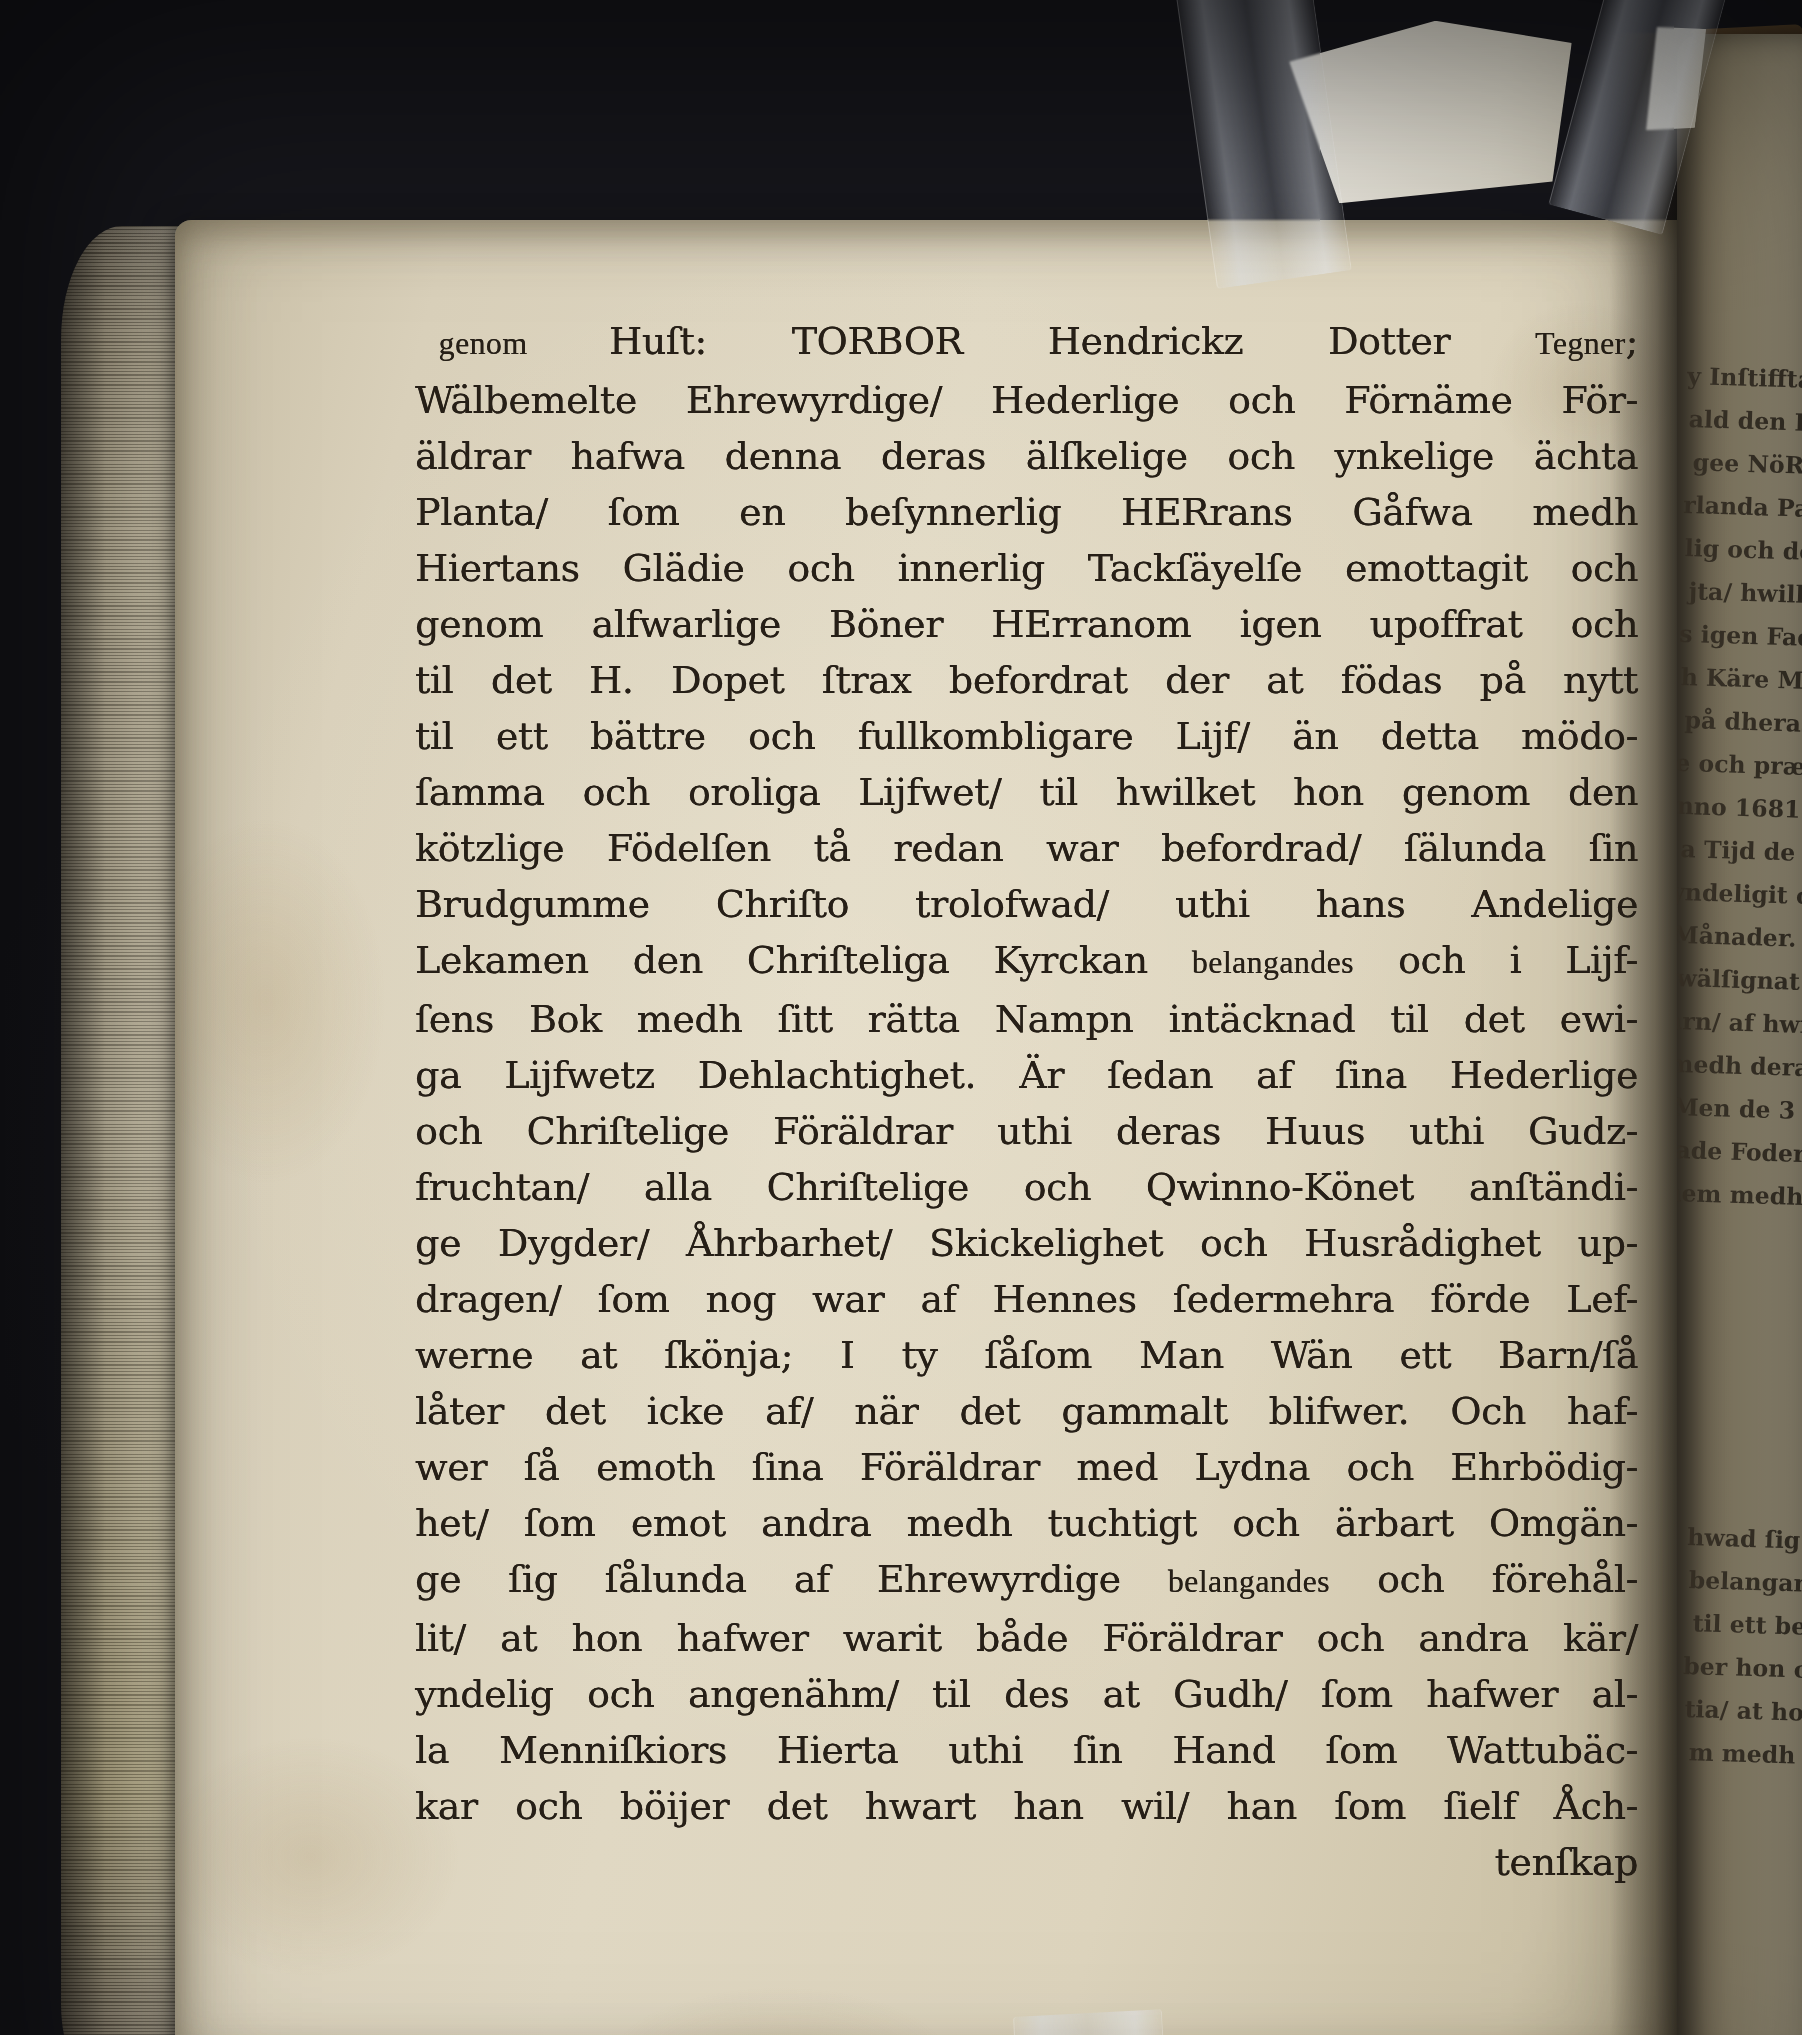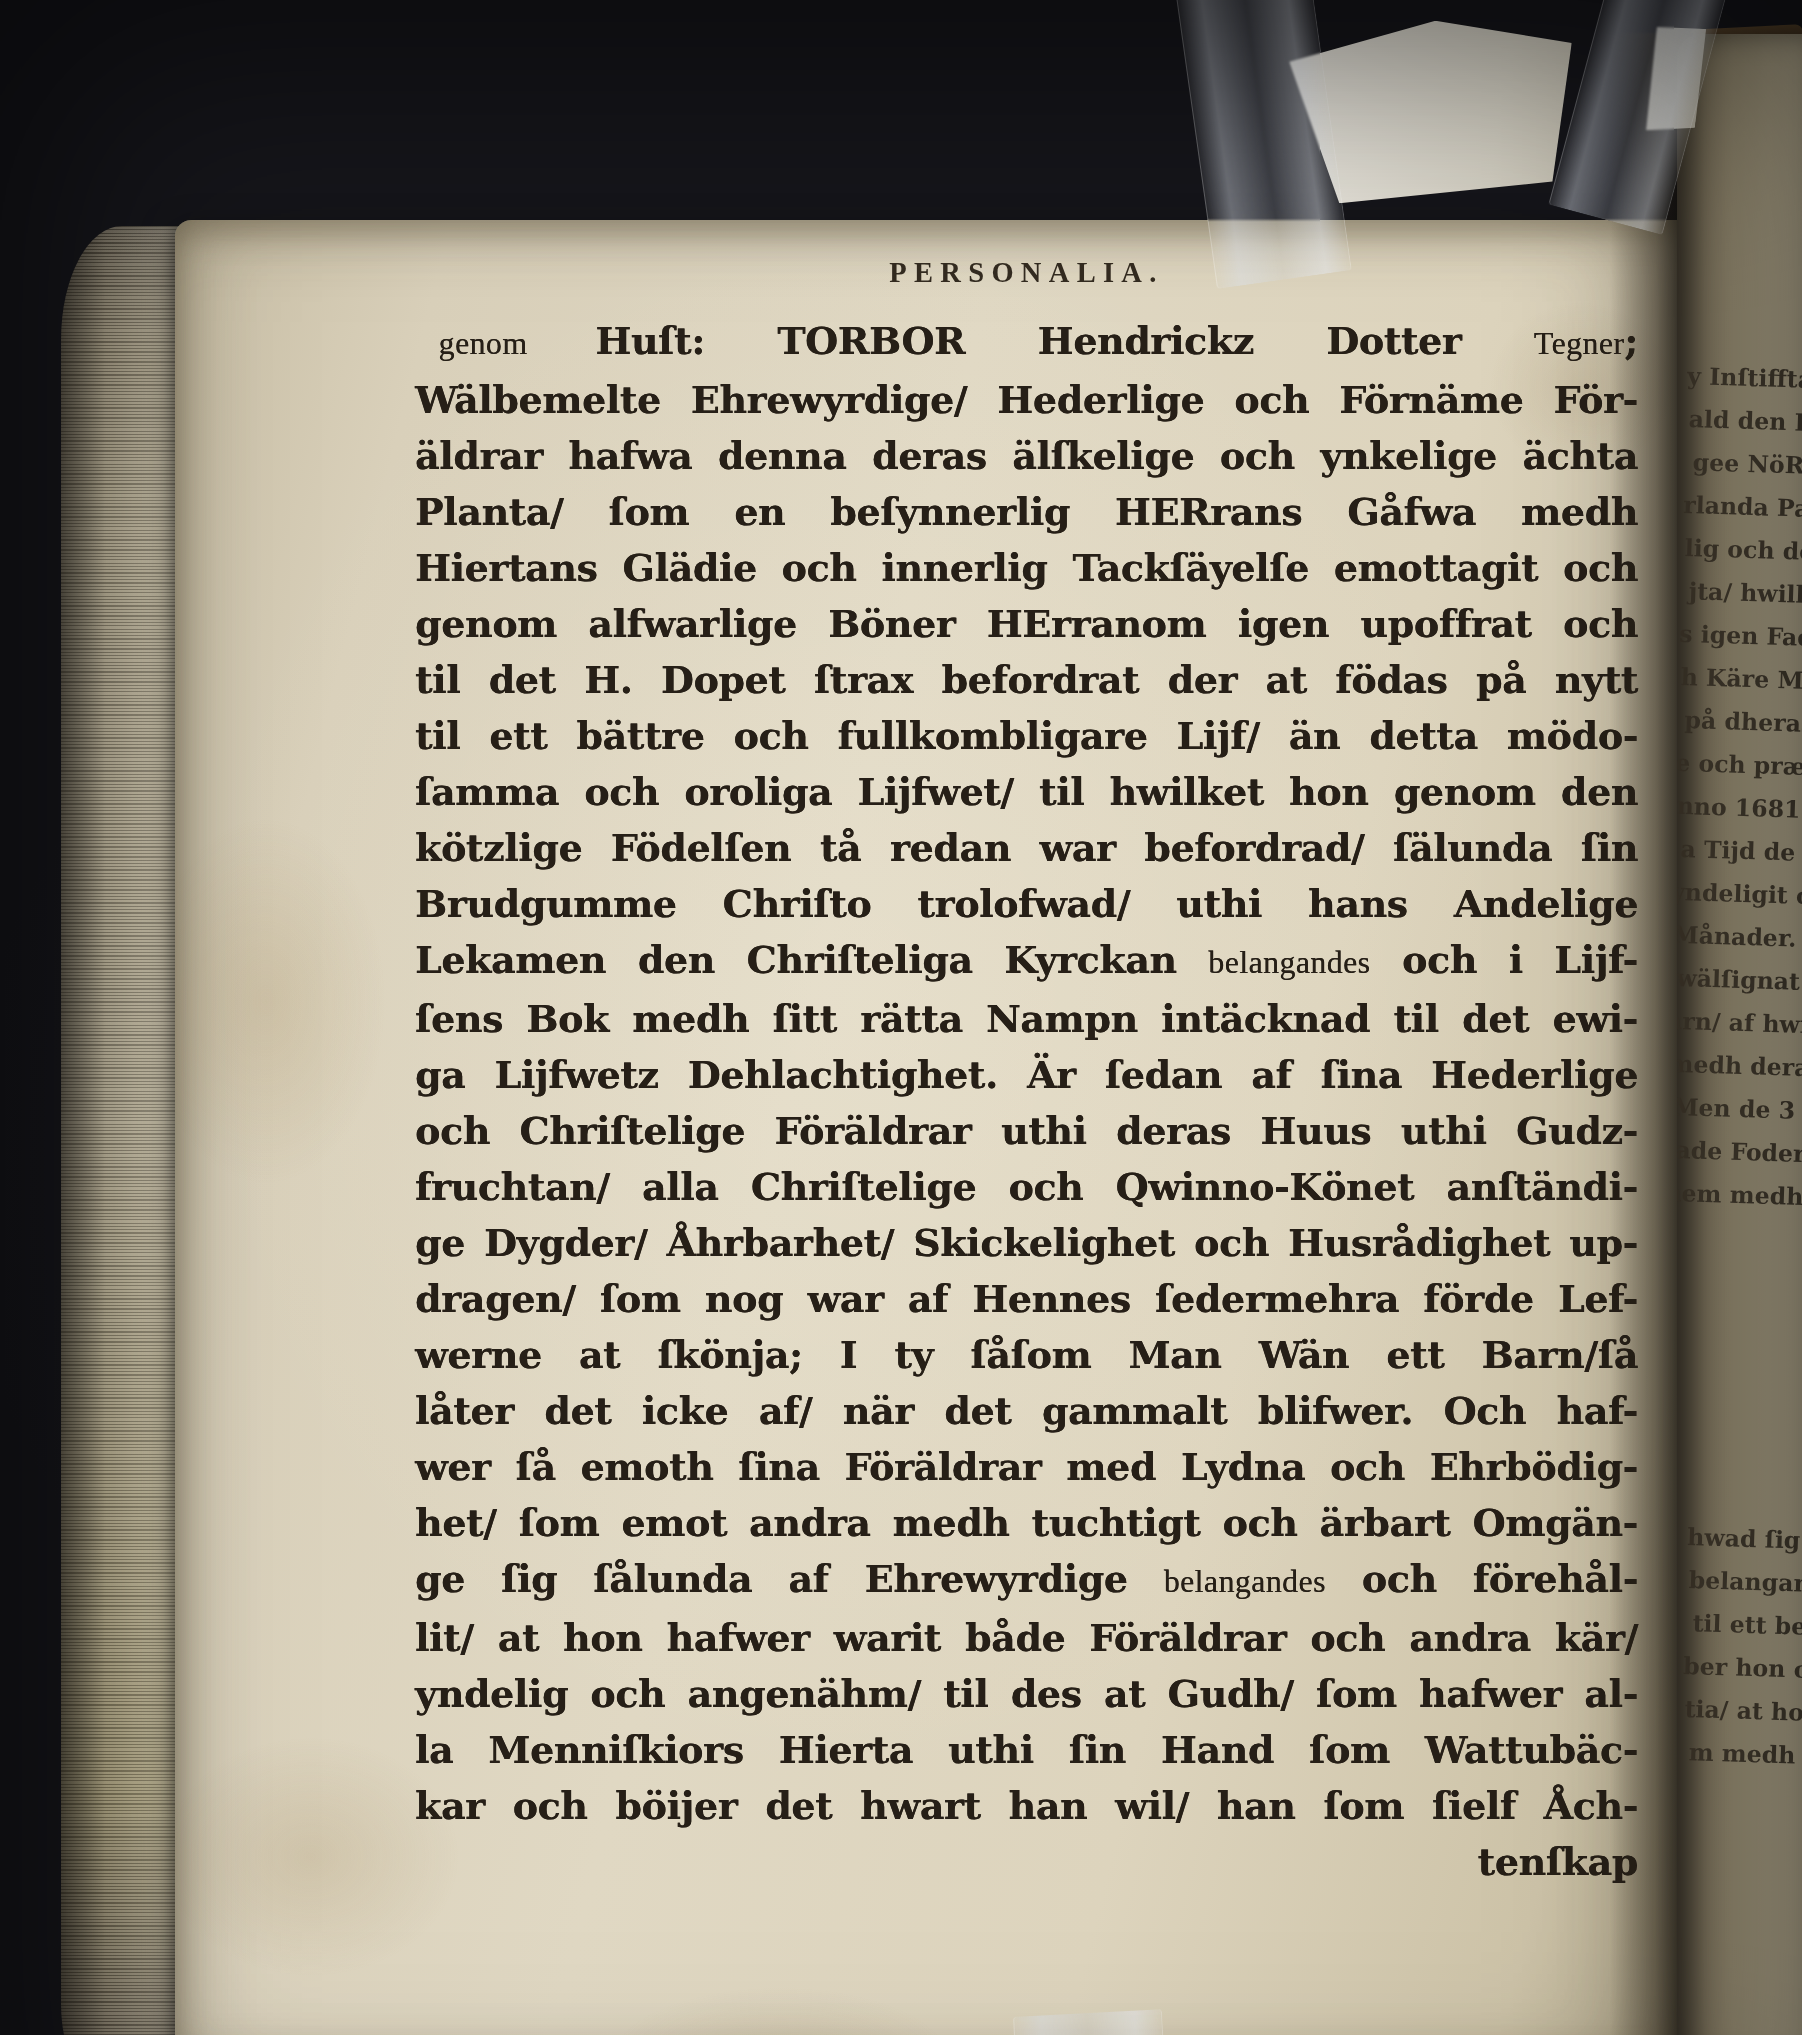--- a/index.html
+++ b/index.html
@@ -48,21 +48,21 @@
   .header{position:absolute;left:240px;top:37px;width:1223px;margin:0;
     text-align:center;font-family:"Liberation Serif",serif;font-weight:700;
     font-size:28.5px;letter-spacing:7.3px;color:#332b20;}
   .textblock{position:absolute;left:240px;top:93px;width:1223px;
     font-size:38px;line-height:56px;color:var(--ink);
     letter-spacing:-0.4px;}
   .line{text-align:justify;text-align-last:justify;white-space:normal;
     text-shadow:0.2px 0 0 currentColor;}
   .line.indent{padding-left:23.6px;}
   .line.right{text-align:right;text-align-last:right;}
-  .seg-black{font-family:"DejaVu Serif",serif;font-weight:700;}
+  .seg-black{font-family:"DejaVu Serif",serif;font-weight:400;}
   .seg-roman{font-family:"Liberation Serif",serif;font-weight:400;font-size:0.84em;letter-spacing:0.4px;}
   
   .gutter-shadow{position:absolute;left:1610px;top:33px;width:83px;height:2033px;z-index:12;
     background:linear-gradient(90deg, rgba(0,0,0,0) 0%, rgba(47,40,28,0.45) 55%, rgba(15,13,9,0.85) 100%);}
   .facing-page{position:absolute;left:1677px;top:34px;width:126px;height:2029px;z-index:12;overflow:hidden;
     border-radius:24.4px 0 0 16.3px;
     background:linear-gradient(90deg,#5f5645 0%,#8b8067 22%,#a89d80 45%,#bdb294 72%,#c7bc9e 100%);
     box-shadow:inset 16.3px 0 28.5px rgba(0,0,0,0.45);}
   .frag-group{position:absolute;left:10.6px;right:0;transform:rotate(1.8deg);transform-origin:left top;
     font-weight:700;font-size:23.6px;line-height:43px;color:#3e362a;opacity:0.9;white-space:nowrap;}
@@ -95,21 +95,20 @@
 </style>
 </head>
 <body>
 
 <div class="scene">
 
   <div class="book">
     <div class="page-edges"></div>
 
     <div class="main-page">
-      <h1 class="header">PERSONALIA.</h1>
       <div class="textblock">
           <div class="line indent"><span class="seg-roman">genom </span><span class="seg-black">Huſt: TORBOR Hendrickz Dotter </span><span class="seg-roman">Tegner</span><span class="seg-black">;</span></div>
           <div class="line"><span class="seg-black">Wälbemelte Ehrewyrdige/ Hederlige och Förnäme För-</span></div>
           <div class="line"><span class="seg-black">äldrar hafwa denna deras älſkelige och ynkelige ächta</span></div>
           <div class="line"><span class="seg-black">Planta/ ſom en beſynnerlig HERrans Gåfwa medh</span></div>
           <div class="line"><span class="seg-black">Hiertans Glädie och innerlig Tackſäyelſe emottagit och</span></div>
           <div class="line"><span class="seg-black">genom alfwarlige Böner HErranom igen upoffrat och</span></div>
           <div class="line"><span class="seg-black">til det H. Dopet ſtrax befordrat der at födas på nytt</span></div>
           <div class="line"><span class="seg-black">til ett bättre och fullkombligare Lijf/ än detta mödo-</span></div>
           <div class="line"><span class="seg-black">ſamma och oroliga Lijfwet/ til hwilket hon genom den</span></div>

